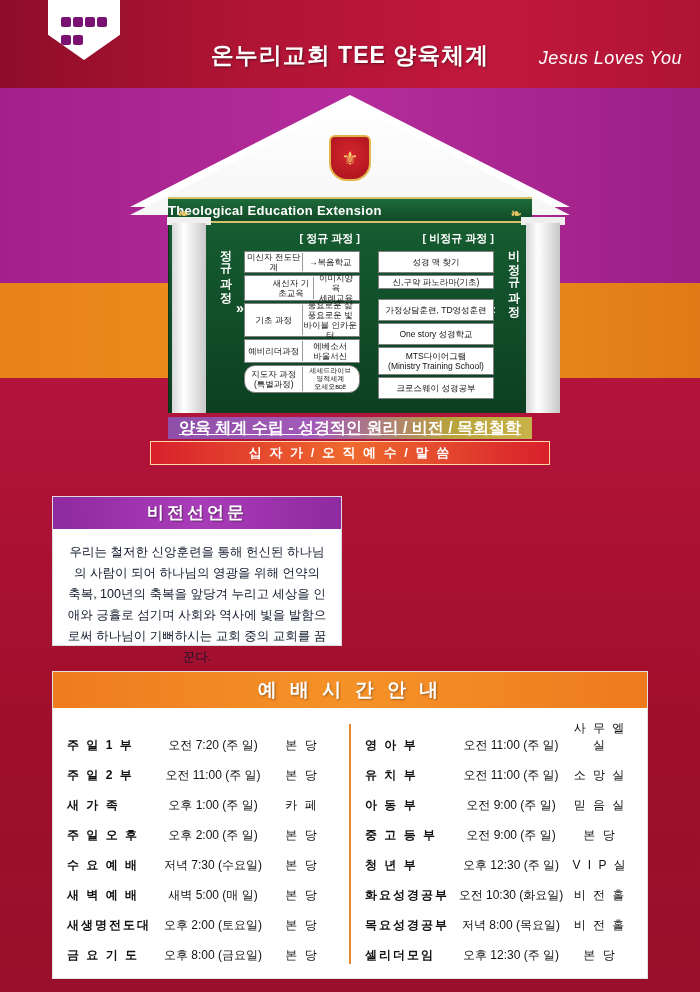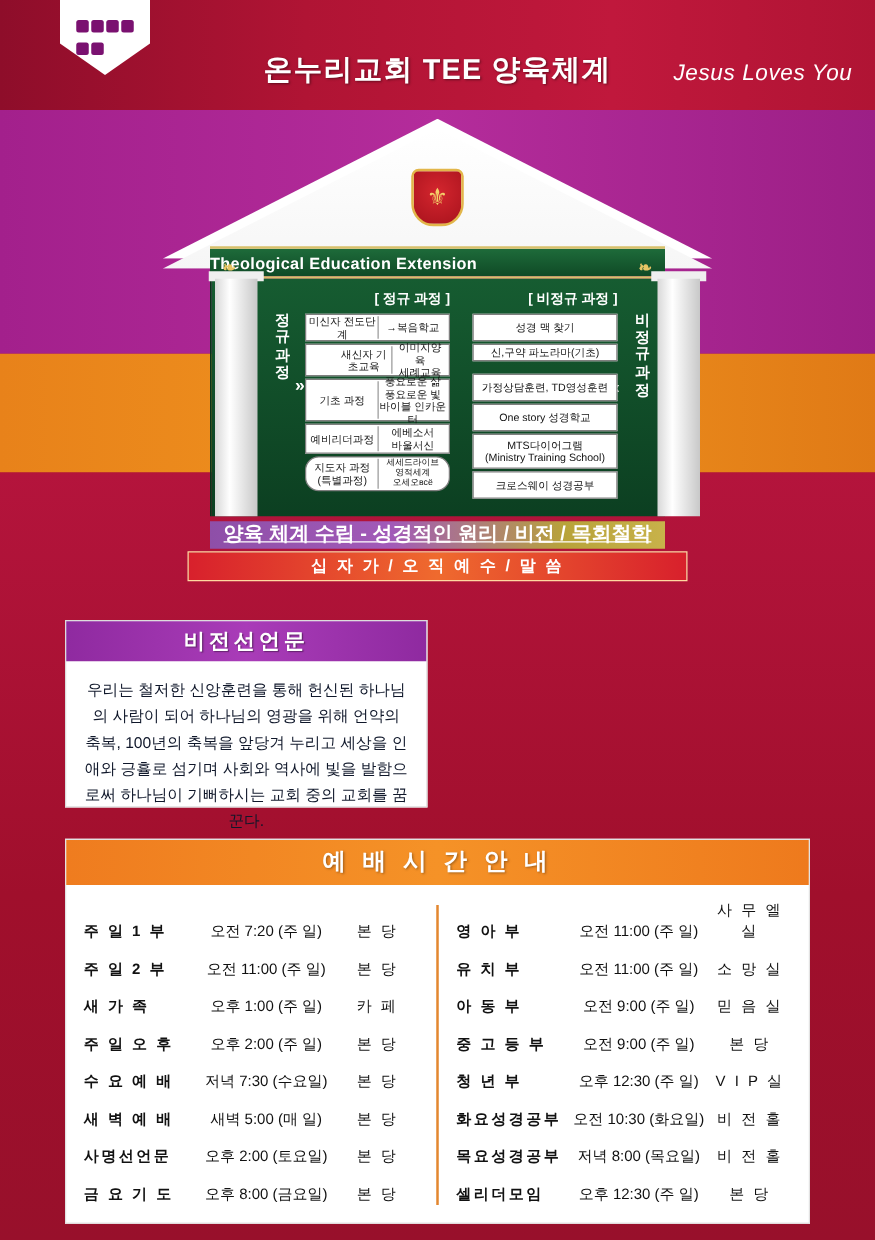--- a/index.html
+++ b/index.html
@@ -320,21 +320,21 @@
             <div class="sched-name">수 요 예 배</div>
             <div class="sched-time">저녁  7:30 (수요일)</div>
             <div class="sched-place">본      당</div>
           </div>
           <div class="sched-row">
             <div class="sched-name">새 벽 예 배</div>
             <div class="sched-time">새벽  5:00 (매  일)</div>
             <div class="sched-place">본      당</div>
           </div>
           <div class="sched-row">
-            <div class="sched-name">사명선언문</div>
+            <div class="sched-name">새생명전도대</div>
             <div class="sched-time">오후  2:00 (토요일)</div>
             <div class="sched-place">본      당</div>
           </div>
           <div class="sched-row">
             <div class="sched-name">금 요 기 도</div>
             <div class="sched-time">오후  8:00 (금요일)</div>
             <div class="sched-place">본      당</div>
           </div>
         </div>
       <div class="sched-col" id="sched-right">

